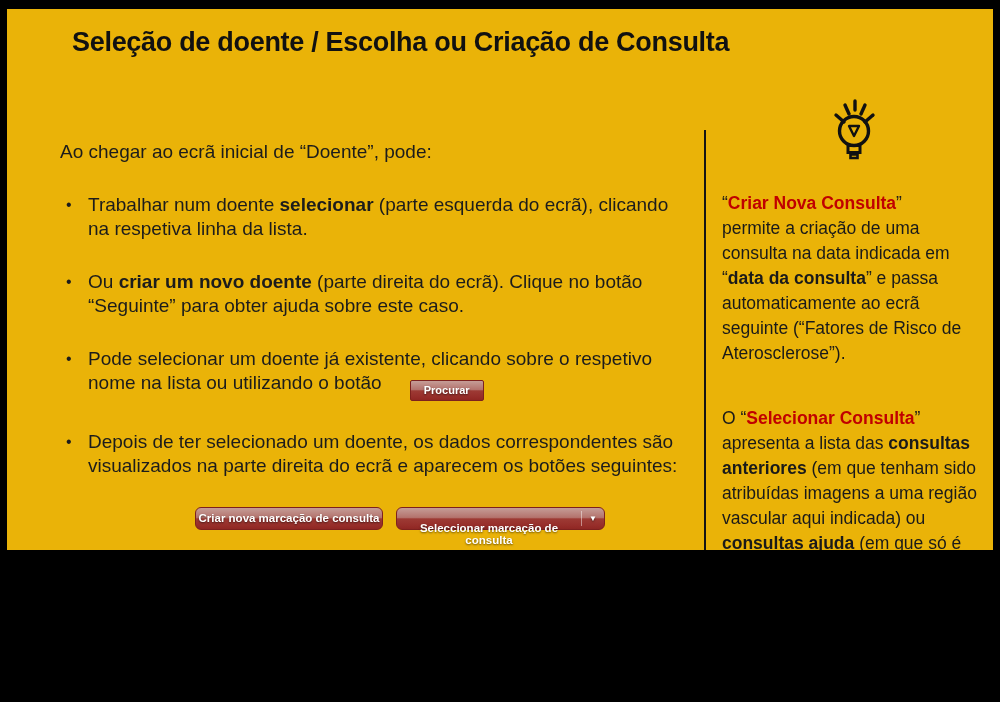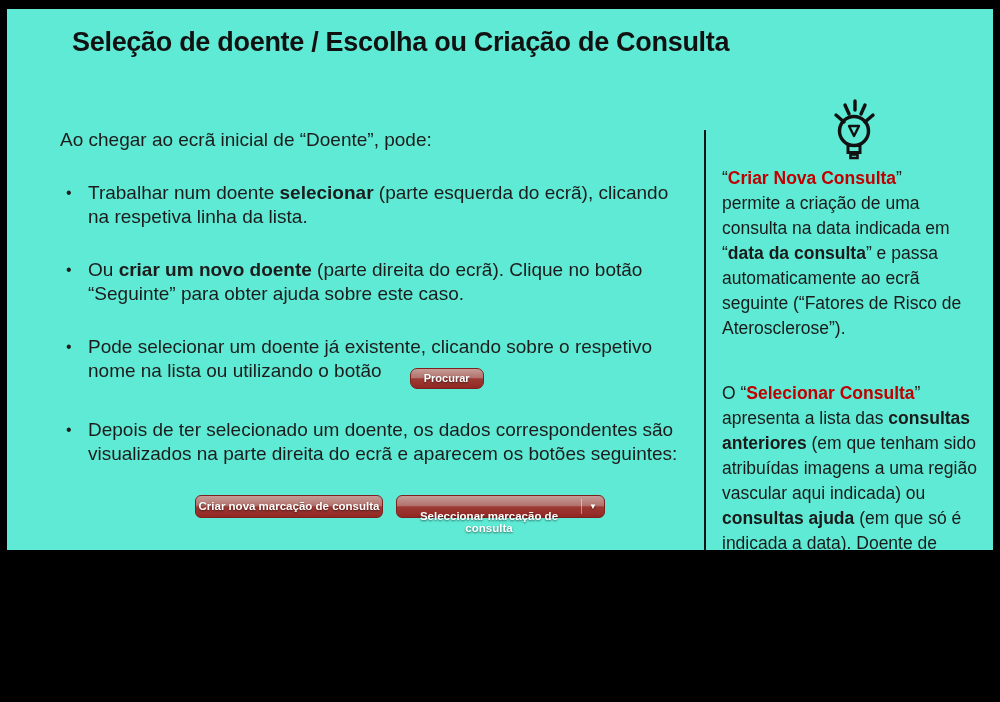--- a/index.html
+++ b/index.html
@@ -1,55 +1,55 @@
 <!DOCTYPE html>
 <html><head>
 <meta charset="utf-8">
 <style>
   * { margin:0; padding:0; box-sizing:border-box; }
   html,body { width:1000px; height:702px; }
   body { font-family:"Liberation Sans", sans-serif; background:#000; }
 
-  .slide { position:relative; width:1000px; height:560px; background:#5eead4; overflow:hidden; }
+  .slide { position:relative; width:1000px; height:560px; background:#eab308; overflow:hidden; }
   .frame { position:absolute; inset:0; border:solid #000; border-width:9px 7px 10px 7px; pointer-events:none; z-index:10; }
 
   .title { position:absolute; left:72px; top:27px; font-size:27px; font-weight:bold; color:#111;
            letter-spacing:-0.3px; white-space:nowrap; }
 
-  .content { position:absolute; left:60px; top:128px; width:618px; color:#1c1c1c; font-size:19px; line-height:24px; }
+  .content { position:absolute; left:60px; top:140px; width:618px; color:#1c1c1c; font-size:19px; line-height:24px; }
   .intro { margin-bottom:29px; }
   .bullet { display:flex; margin-bottom:29px; }
   .bullet .dot { width:22px; margin-left:6px; flex:0 0 22px; font-size:16px; line-height:24px; }
   .bullet .bwrap { flex:1; }
   .b { font-weight:bold; }
   .red { color:#c00000; }
 
   
   .rbtn {
     display:inline-flex; align-items:center; justify-content:center;
     background:linear-gradient(to bottom, #c59d97 0%, #b4736d 45%, #9d3a34 52%, #962d29 85%, #8f2723 100%);
     border:1px solid #7d211e; border-radius:6px;
     color:#fff; font-weight:bold; text-shadow:0 1px 2px rgba(0,0,0,0.55);
     cursor:pointer;
   }
-  .inline-btn { width:74px; height:21px; font-size:11px; margin-left:28px; vertical-align:-5px; border-radius:7px; }
+  .inline-btn { width:74px; height:21px; font-size:11px; margin-left:28px; vertical-align:-5px; border-radius:2px; }
   .btn-row { display:flex; gap:13px; margin-left:135px; margin-top:6px; }
   .big-btn { height:23px; font-size:11.5px; }
   .create-btn { width:188px; }
   .select-btn { width:209px; justify-content:flex-start; }
   .select-btn .lbl { flex:1; text-align:center;margin-top:32px; }
   .select-btn .sep { width:1px; align-self:stretch; margin:3px 0; background:rgba(255,255,255,0.45); }
   .select-btn .arr { width:22px; text-align:center; font-size:8px; line-height:21px; }
 
   .vdivider { position:absolute; left:704px; top:130px; width:2px; height:420px; background:#151515; }
 
   .sidebar { position:absolute; left:722px; top:96px; width:264px; color:#1a1a1a;
              font-size:17.5px; line-height:25px; }
   .bulb-wrap { text-align:center; height:64px; }
-  .sidebar p { margin-top:6px; }
+  .sidebar p { margin-top:31px; }
   .sidebar p + p { margin-top:40px; }
 </style>
 </head>
 <body>
 
 <div class="slide">
   <div class="frame"></div>
 
   <div class="title">Seleção de doente / Escolha ou Criação de Consulta</div>
 

